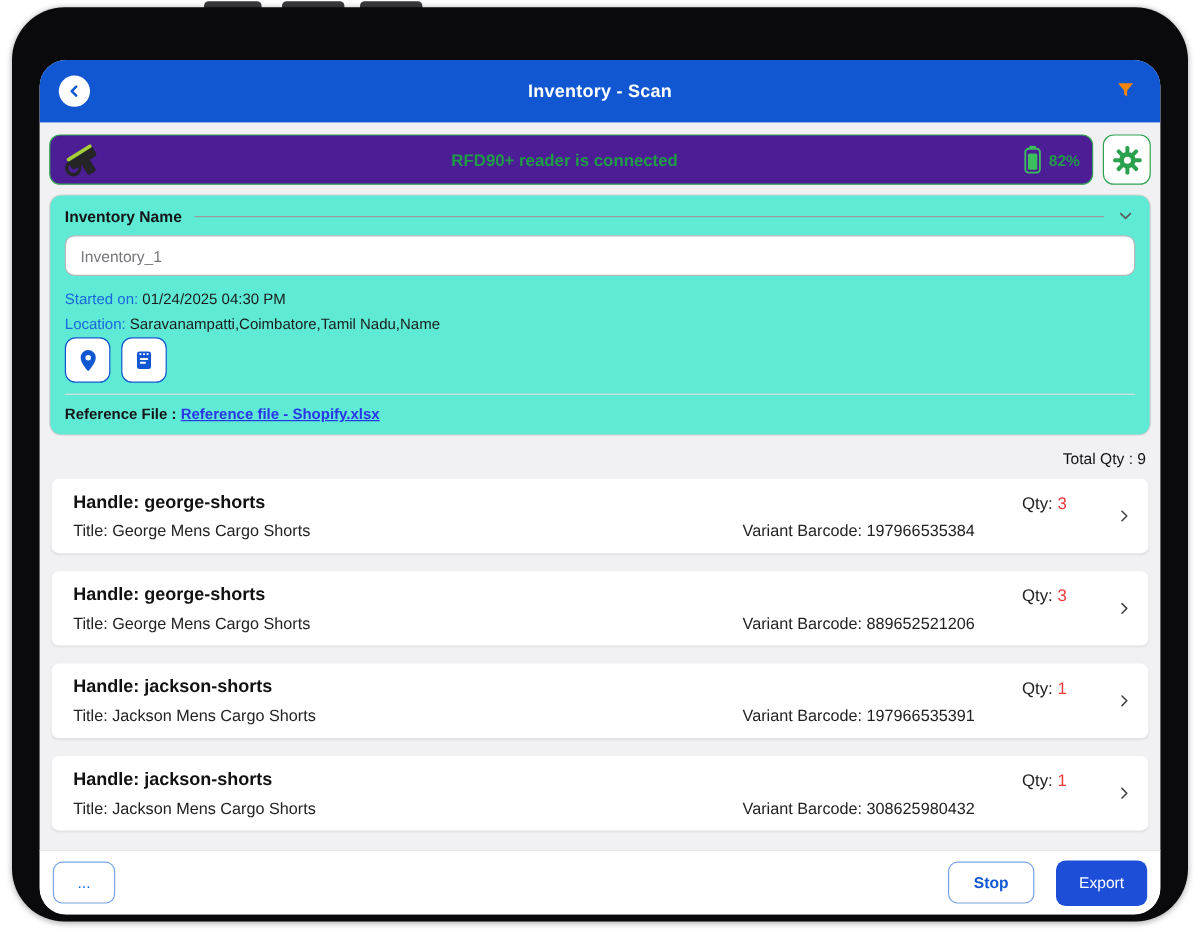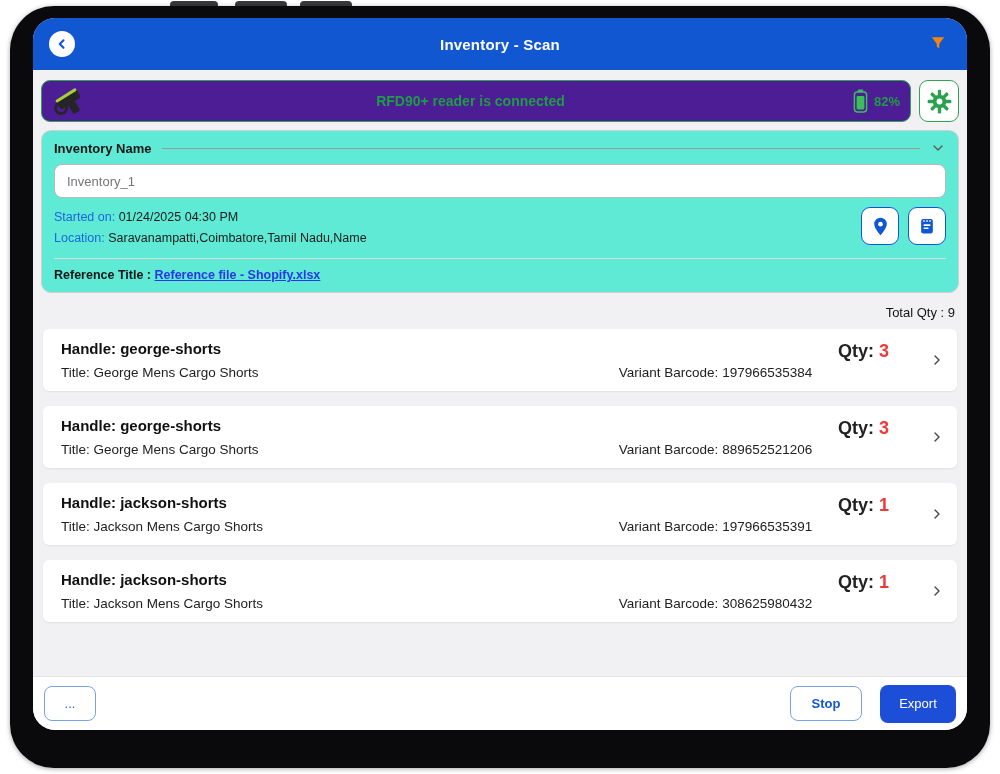--- a/index.html
+++ b/index.html
@@ -6,21 +6,21 @@
   body { font-family:"Liberation Sans", sans-serif; background:#fff; }
   #stage { position:relative; width:1000px; height:774px; background:#fff; overflow:hidden; }
 
   
   .top-bump { position:absolute; top:1px; height:13px; background:#39393c; border-radius:4px; z-index:0; }
   #bump1 { left:170px; width:48px; }
   #bump2 { left:235px; width:52px; }
   #bump3 { left:300px; width:52px; }
   #frame { position:absolute; left:10px; top:6px; width:980px; height:762px; background:#0a0a0c;
            border-radius:44px; z-index:1; box-shadow:0 1px 5px rgba(0,0,0,.35); }
-  #screen { position:absolute; left:33px; top:18px; width:934px; height:712px; background:#f1f1f3;
+  #screen { position:absolute; left:33px; top:50px; width:934px; height:712px; background:#f1f1f3;
             border-radius:22px; z-index:2; overflow:hidden; display:flex; flex-direction:column; }
 
   
   .app-header { position:relative; height:52px; background:#1157d1; display:flex; align-items:center;
                 justify-content:center; flex:0 0 auto; }
   .app-title { color:#fff; font-size:15px; font-weight:bold; letter-spacing:.2px; }
   .back-btn { position:absolute; left:16px; top:13px; width:26px; height:26px; border-radius:50%;
               background:#fff; display:flex; align-items:center; justify-content:center; cursor:pointer; }
   .filter-btn { position:absolute; right:16px; top:13px; width:26px; height:26px; display:flex;
                 align-items:center; justify-content:center; cursor:pointer; }
@@ -36,38 +36,38 @@
 
   
   .inv-card { margin:8px 8px 0; background:#5eead4; border:1px solid #cfcfd3; border-radius:10px;
               padding:9px 12px 10px; flex:0 0 auto; }
   .legend { display:flex; align-items:center; gap:10px; }
   .legend-label { font-size:13px; font-weight:bold; color:#141416; white-space:nowrap; }
   .legend-line { flex:1; height:1px; background:#9a9a9e; }
   .inv-input { margin-top:8px; width:100%; height:34px; border:1px solid #b9b9bd; border-radius:8px;
                padding:0 12px; font-size:13px; color:#76767a; background:#fff;
                font-family:"Liberation Sans", sans-serif; }
-  .info-row { display:flex; justify-content:space-between; align-items:flex-start; margin-top:9px; }
+  .info-row { display:flex; justify-content:space-between; align-items:flex-start; margin-top:9px;flex-direction:column; }
   .info-lines { font-size:12.5px; line-height:21px; color:#1b1b1d; }
   .blue-label { color:#1b66dd; }
   .icon-btn-group { display:flex; gap:9px; }
   .sq-btn { width:38px; height:38px; background:#fff; border:1.7px solid #1157d1; border-radius:9px;
             display:flex; align-items:center; justify-content:center; cursor:pointer; }
   .inv-divider { margin-top:9px; border-top:1px solid #dcdcdf; }
   .ref-row { margin-top:9px; font-size:12.5px; font-weight:bold; color:#151517; }
   .ref-link { color:#2b36e9; text-decoration:underline; cursor:pointer; }
 
   
   .totals-row { text-align:right; padding:12px 12px 9px; font-size:13px; color:#131315; flex:0 0 auto; }
   .item-list { flex:0 0 auto; }
   .item-card { position:relative; height:62px; background:#fff; border-radius:6px; margin:0 10px 15px;
                box-shadow:0 1px 2px rgba(0,0,0,.07); cursor:pointer; }
   .item-handle { position:absolute; left:18px; top:11px; font-size:15px; font-weight:bold; color:#111; }
   .item-title  { position:absolute; left:18px; bottom:11px; font-size:13.5px; color:#222; }
-  .item-qty    { position:absolute; right:68px; top:12px; font-size:18px; color:#222;font-weight:bold; }
+  .item-qty    { position:absolute; right:68px; top:12px; font-size:14px; color:#222; }
   .qty-val { color:#ef3a3a; }
   .item-barcode{ position:absolute; left:63%; bottom:11px; font-size:13.5px; color:#222; }
   .item-chev { position:absolute; right:12px; top:50%; transform:translateY(-50%); display:flex; }
 
   
   .footer-bar { margin-top:auto; height:54px; background:#fff; border-top:1px solid #e4e4e7;
                 display:flex; align-items:center; padding:0 11px; flex:0 0 auto; }
   .more-btn { width:52px; height:35px; background:#fff; border:1.6px solid #7aa3e6; border-radius:8px;
               color:#1b66dd; font-size:13px; display:flex; align-items:center; justify-content:center;
               cursor:pointer; }
@@ -189,21 +189,21 @@
                   <rect x="14.4" y="5.2" width="2.4" height="1.7" rx=".8" fill="#fff"></rect>
                   <rect x="7.8" y="10" width="8.4" height="1.9" rx=".9" fill="#fff"></rect>
                   <rect x="7.8" y="13.8" width="6.2" height="1.9" rx=".9" fill="#fff"></rect>
                 </svg>
             </span>
           </div>
         </div>
       </div>
       <div class="inv-divider"></div>
       <div class="ref-row">
-        <span>Reference Title :</span>
+        <span>Reference File :</span>
         <span class="ref-link">Reference file - Shopify.xlsx</span>
       </div>
     </div>
 
     <div class="totals-row">Total Qty : 9</div>
 
     <div class="item-list">
 
       <div class="item-card">
         <div class="item-handle"><span>Handle:</span> <span>george-shorts</span></div>

